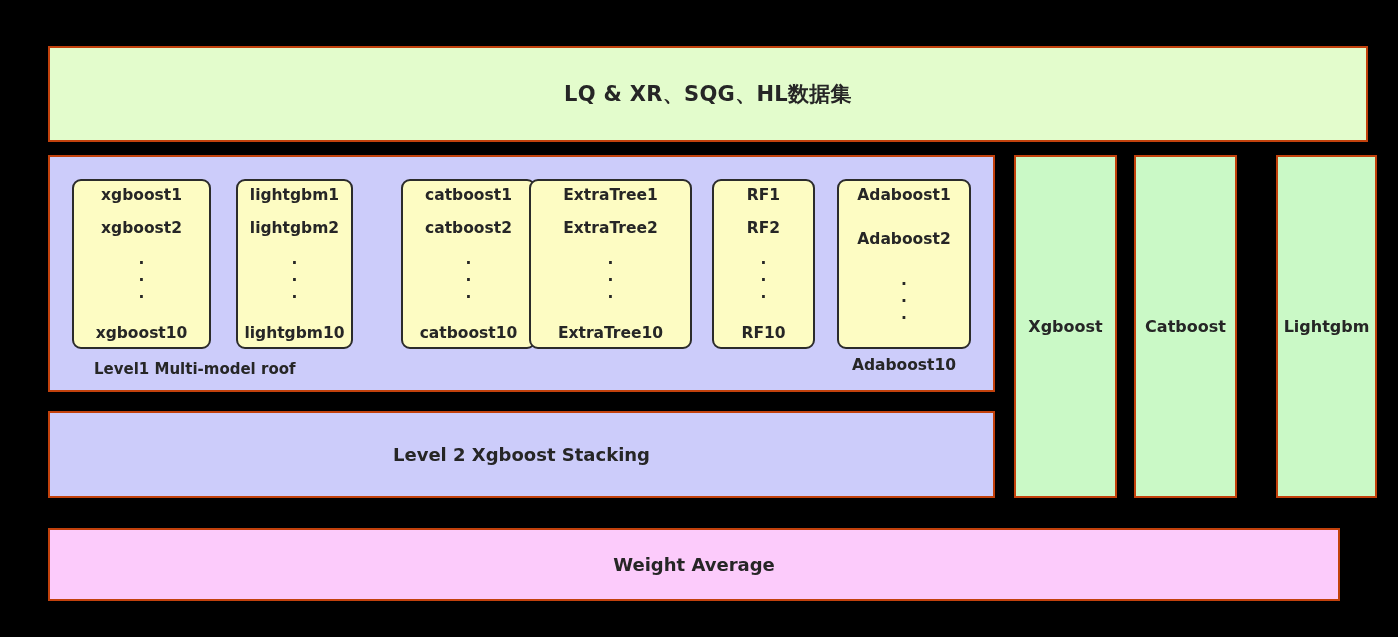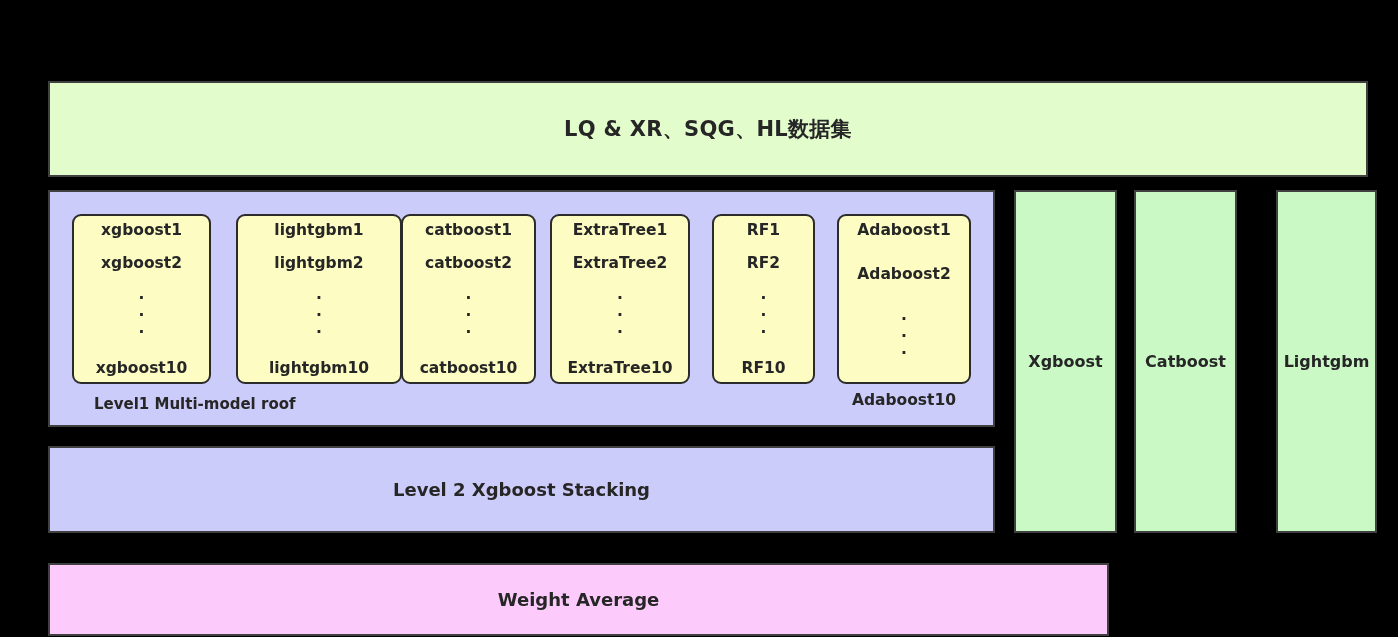--- a/index.html
+++ b/index.html
@@ -20,26 +20,25 @@
     position: relative;
     width: 1398px;
     height: 637px;
     background: #000000;
   }
 
   
   .box {
     position: absolute;
     box-sizing: border-box;
-    border: 2px solid #404040;
+    border: 2px solid #c2410c;
     display: flex;
     align-items: center;
     justify-content: center;
     text-align: center;
-    margin-top: 35px;
   }
 
   
   .dataset-banner {
     left: 48px;
     top: 46px;
     width: 1320px;
     height: 96px;
     background: #e3fccc;
   }
@@ -127,21 +126,21 @@
   }
   .green-col .label {
     font-size: 16px;
     font-weight: bold;
   }
 
   
   .weight-bar {
     left: 48px;
     top: 528px;
-    width: 1061px;
+    width: 1292px;
     height: 73px;
     background: #fccbfb;
   }
   .weight-bar .label {
     font-size: 18px;
     font-weight: bold;
   }
 </style>
 </head>
 <body>
@@ -157,41 +156,41 @@
         <div class="model-box" style="left: 22px; width: 139px;">
           <div class="model-line">xgboost1</div>
           <div class="model-line">xgboost2</div>
           <div class="model-dots">
             <span>·</span>
             <span>·</span>
             <span>·</span>
           </div>
           <div class="model-line">xgboost10</div>
         </div>
-        <div class="model-box" style="left: 186px; width: 166px;">
+        <div class="model-box" style="left: 186px; width: 117px;">
           <div class="model-line">lightgbm1</div>
           <div class="model-line">lightgbm2</div>
           <div class="model-dots">
             <span>·</span>
             <span>·</span>
             <span>·</span>
           </div>
           <div class="model-line">lightgbm10</div>
         </div>
         <div class="model-box" style="left: 351px; width: 135px;">
           <div class="model-line">catboost1</div>
           <div class="model-line">catboost2</div>
           <div class="model-dots">
             <span>·</span>
             <span>·</span>
             <span>·</span>
           </div>
           <div class="model-line">catboost10</div>
         </div>
-        <div class="model-box" style="left: 500px; width: 140px;">
+        <div class="model-box" style="left: 479px; width: 163px;">
           <div class="model-line">ExtraTree1</div>
           <div class="model-line">ExtraTree2</div>
           <div class="model-dots">
             <span>·</span>
             <span>·</span>
             <span>·</span>
           </div>
           <div class="model-line">ExtraTree10</div>
         </div>
         <div class="model-box" style="left: 662px; width: 103px;">

